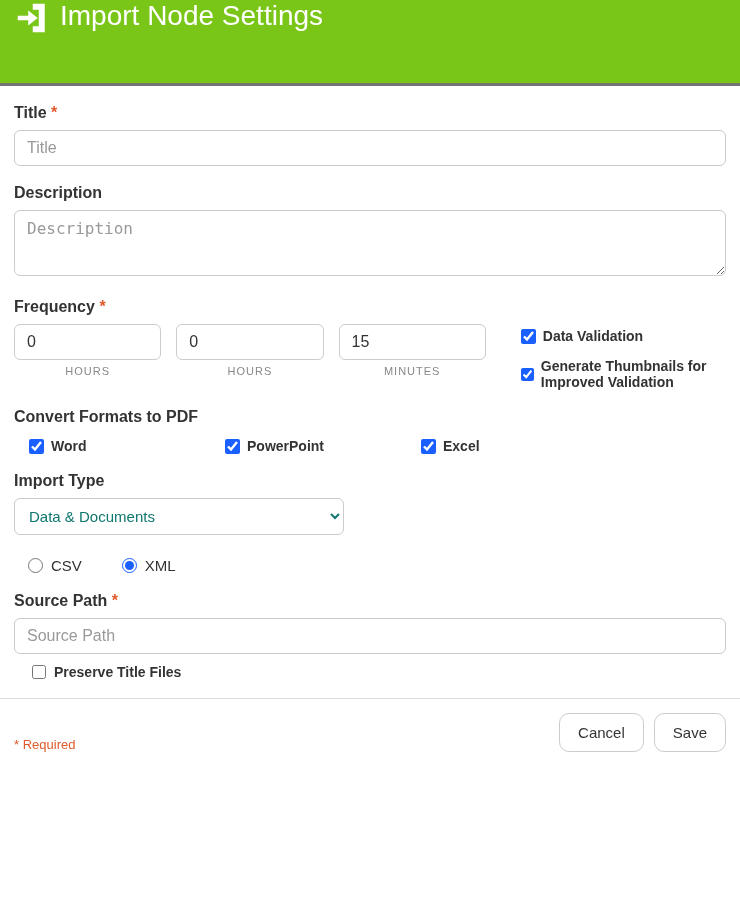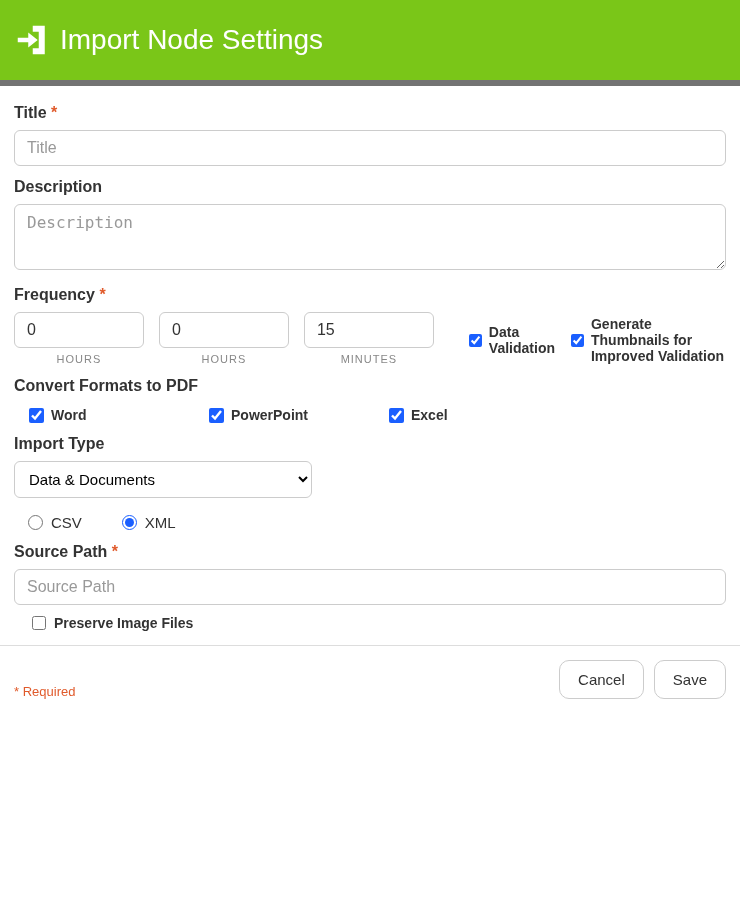--- a/index.html
+++ b/index.html
@@ -6,41 +6,40 @@
     body {
       font-family: Arial, Helvetica, sans-serif;
       background: #fff;
       color: #333;
       width: 740px;
     }
     .header {
       background: #7ac618;
       height: 86px;
       display: flex;
-      align-items: center;
       padding: 0 14px;
-      border-bottom: 6px solid #737373;
+      border-bottom: 3px solid #737373;
     }
     .header-icon {
       width: 36px;
       height: 36px;
       margin-right: 10px;
       fill: #fff;
       stroke: #fff;
     }
     .header-title {
       color: #fff;
       font-size: 28px;
       font-weight: normal;
     }
     .form {
       padding: 18px 14px 0 14px;
     }
     .field {
-      margin-bottom: 12px;
+      margin-bottom: 18px;
     }
     .label {
       font-weight: bold;
       font-size: 16px;
       color: #333;
       margin-bottom: 8px;
       display: block;
     }
     .required {
       color: #e05a2b;
@@ -79,21 +78,21 @@
       border-radius: 6px;
     }
     .freq-unit {
       font-size: 11px;
       color: #888;
       margin-top: 5px;
       letter-spacing: 1px;
     }
     .freq-checks {
       display: flex;
-      flex-direction: row;
+      flex-direction: column;
       gap: 14px;
       margin-left: 20px;
       padding-top: 4px;
     }
     .check-row {
       display: flex;
       align-items: center;
     }
     .check-row input[type="checkbox"] {
       width: 15px;
@@ -101,47 +100,47 @@
       margin-right: 7px;
       accent-color: #1a5fff;
     }
     .check-row label {
       font-size: 14px;
       font-weight: bold;
       color: #333;
     }
     .convert-row {
       display: flex;
-      gap: 0;
+      gap: 16px;
       padding-left: 15px;
       padding-top: 4px;
     }
     .convert-item {
       display: flex;
       align-items: center;
       width: 180px;
     }
     .convert-item input[type="checkbox"] {
       width: 15px;
       height: 15px;
       margin-right: 7px;
       accent-color: #1a5fff;
     }
     .convert-item label {
       font-size: 14px;
       font-weight: bold;
     }
     select {
-      width: 298px;
+      width: 330px;
       padding: 8px 10px;
       font-size: 15px;
       border: 1px solid #ccc;
       border-radius: 6px;
       background: #fff;
-      color: #000000;
+      color: #0f766e;
     }
     .radio-row {
       display: flex;
       gap: 40px;
       padding-left: 14px;
       padding-top: 4px;
     }
     .radio-item {
       display: flex;
       align-items: center;
@@ -292,21 +291,21 @@
   </div>
 
   <div class="field">
     <label class="label">
       <span>Source Path</span>
       <span class="required">*</span>
     </label>
     <input type="text" placeholder="Source Path" style="">
     <div class="preserve-row">
       <input type="checkbox" style="">
-      <label>Preserve Image Files</label>
+      <label>Preserve Title Files</label>
     </div>
   </div>
 
 </div>
 
 <div class="footer">
   <div class="footer-note">
     <span>*</span><span> Required</span>
   </div>
   <button class="btn">Cancel</button>

